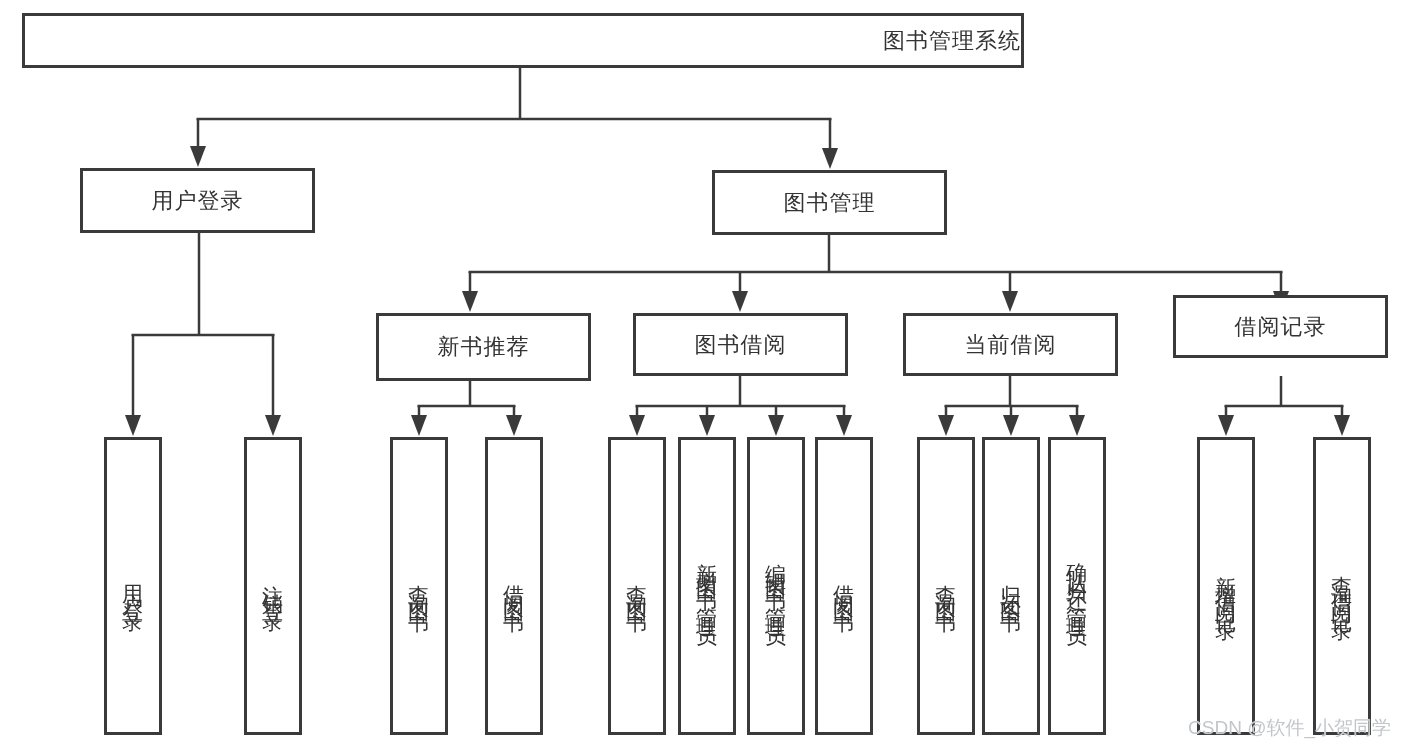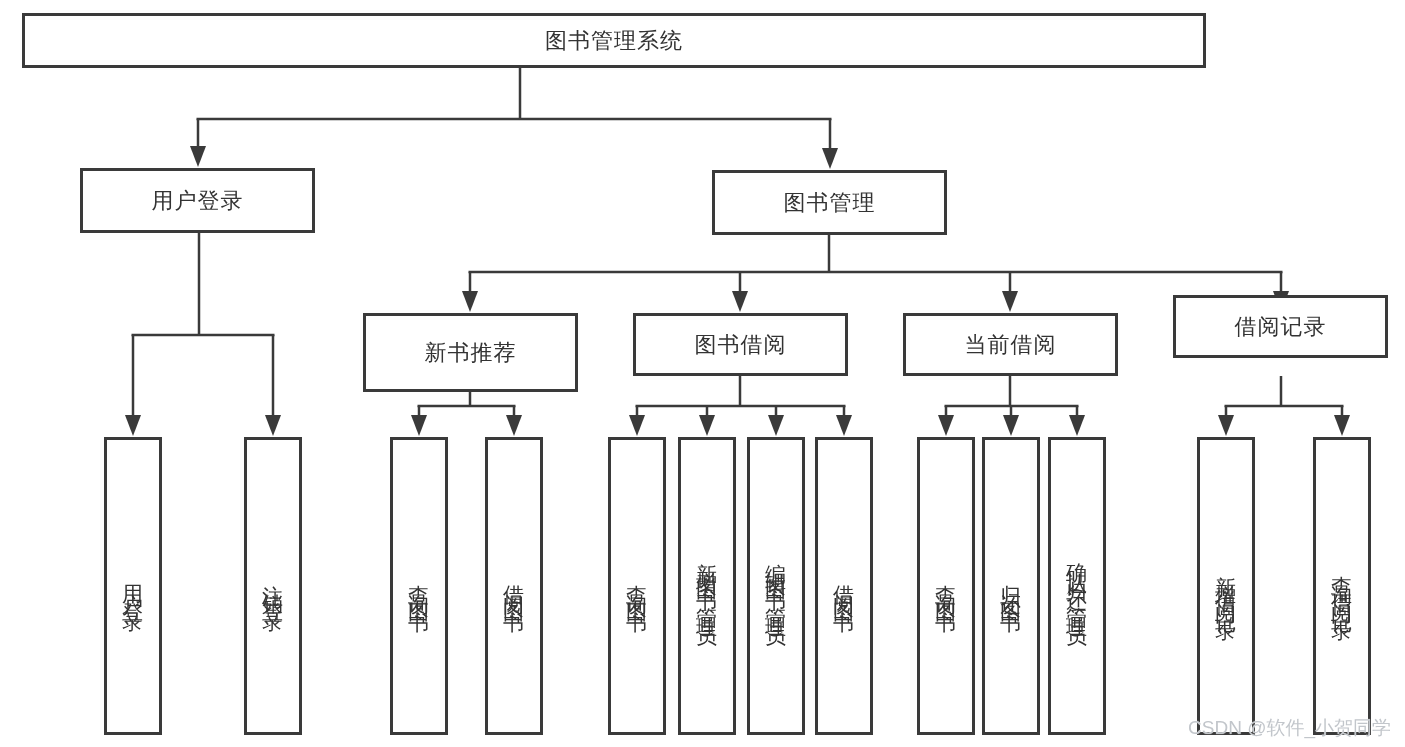--- a/index.html
+++ b/index.html
@@ -124,32 +124,32 @@
         <line x1="1224.5" y1="406" x2="1343.5" y2="406"></line>
         <line x1="1226" y1="406" x2="1226" y2="419"></line>
         <line x1="1342" y1="406" x2="1342" y2="419"></line>
         <path d="M1218,415 L1234,415 L1226,436 Z" fill="#3a3a3a" stroke="none"></path>
         <path d="M1334,415 L1350,415 L1342,436 Z" fill="#3a3a3a" stroke="none"></path>
       </g>
 
     </g>
   </svg>
 
-  <div class="box" style="left:22px;top:13px;width:1184px;height:55px;">
+  <div class="box" style="left:22px;top:13px;width:1002px;height:55px;justify-content:flex-end;">
     <span class="h-label">图书管理系统</span>
   </div>
 
   <div class="box" style="left:80px;top:168px;width:235px;height:65px;">
     <span class="h-label">用户登录</span>
   </div>
   <div class="box" style="left:712px;top:170px;width:235px;height:65px;font-family:Liberation Mono, monospace;">
     <span class="h-label">图书管理</span>
   </div>
 
-  <div class="box" style="left:363px;top:313px;width:215px;height:79px;">
+  <div class="box" style="left:376px;top:313px;width:215px;height:68px;">
     <span class="h-label">新书推荐</span>
   </div>
   <div class="box" style="left:633px;top:313px;width:215px;height:63px;">
     <span class="h-label">图书借阅</span>
   </div>
   <div class="box" style="left:903px;top:313px;width:215px;height:63px;">
     <span class="h-label">当前借阅</span>
   </div>
   <div class="box" style="left:1173px;top:295px;width:215px;height:63px;">
     <span class="h-label">借阅记录</span>

